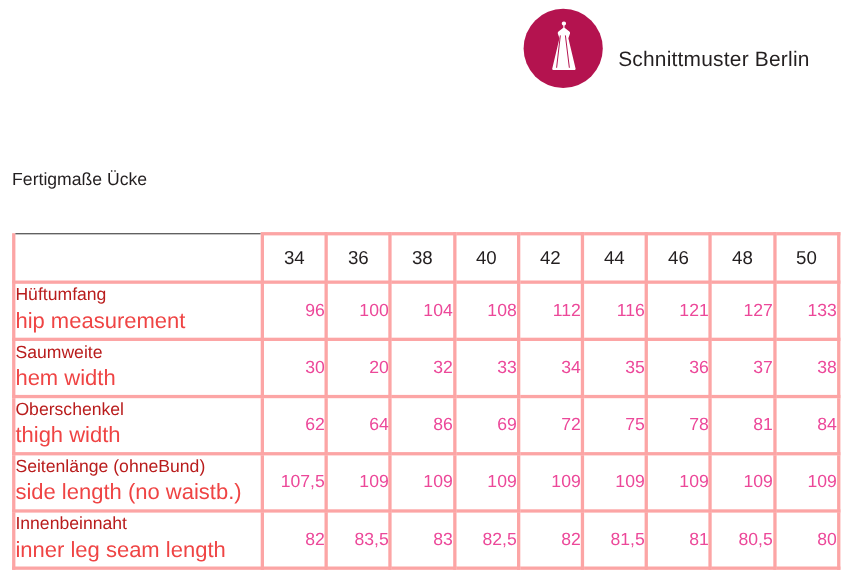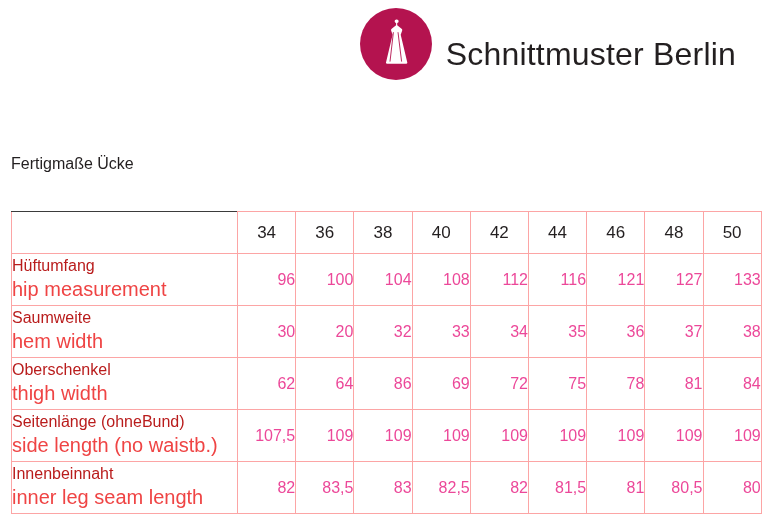--- a/index.html
+++ b/index.html
@@ -51,21 +51,21 @@
     top: 0;
     left: 0;
   }
   .logo-text {
     display: flex;
     flex-direction: column;
     align-items: flex-end;
     line-height: 1;
   }
   .brand-name {
-    font-size: 32px;
+    font-size: 19px;
     letter-spacing: 0.2px;
     color: #231f20;
     font-weight: normal;
     margin-top: 20px;
   }
   .brand-tag {
     margin-top: 9px;
     font-size: 16px;
     color: #b4134f;
     letter-spacing: 0.6px;
@@ -87,21 +87,21 @@
     left: 11px;
     width: 750px;
   }
   table.size-table {
     border-collapse: collapse;
     width: 750px;
     table-layout: fixed;
   }
   table.size-table th,
   table.size-table td {
-    border: 1px solid #fca5a5;
+    border: 3px solid #fca5a5;
     padding: 0;
     vertical-align: middle;
   }
   col.label-col { width: 226px; }
   col.size-col  { width: 58.2px; }
 
   thead th {
     height: 41px;
     font-weight: normal;
     font-size: 17px;

